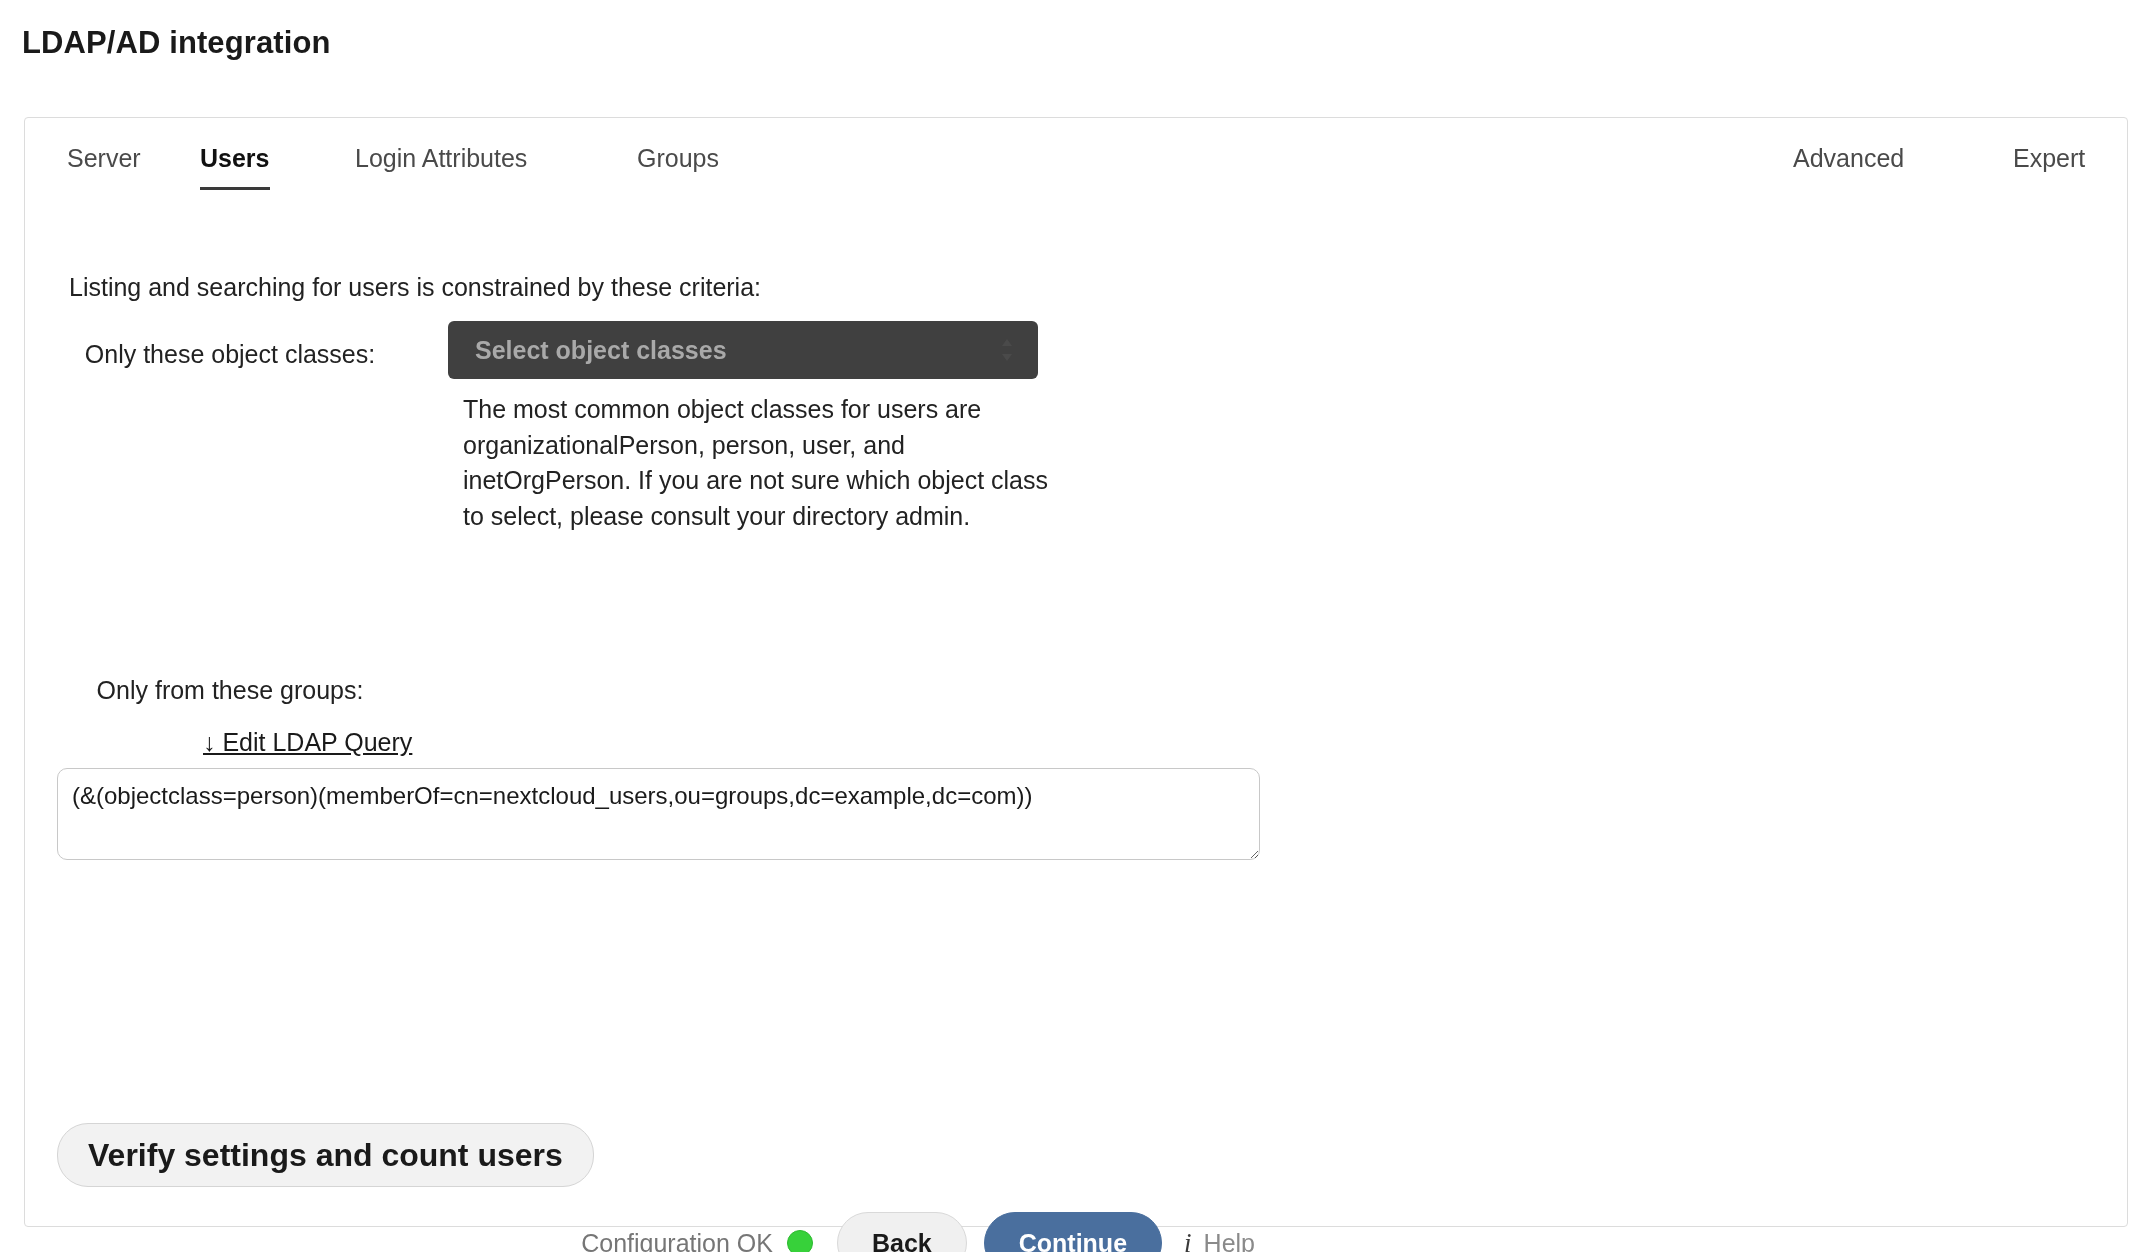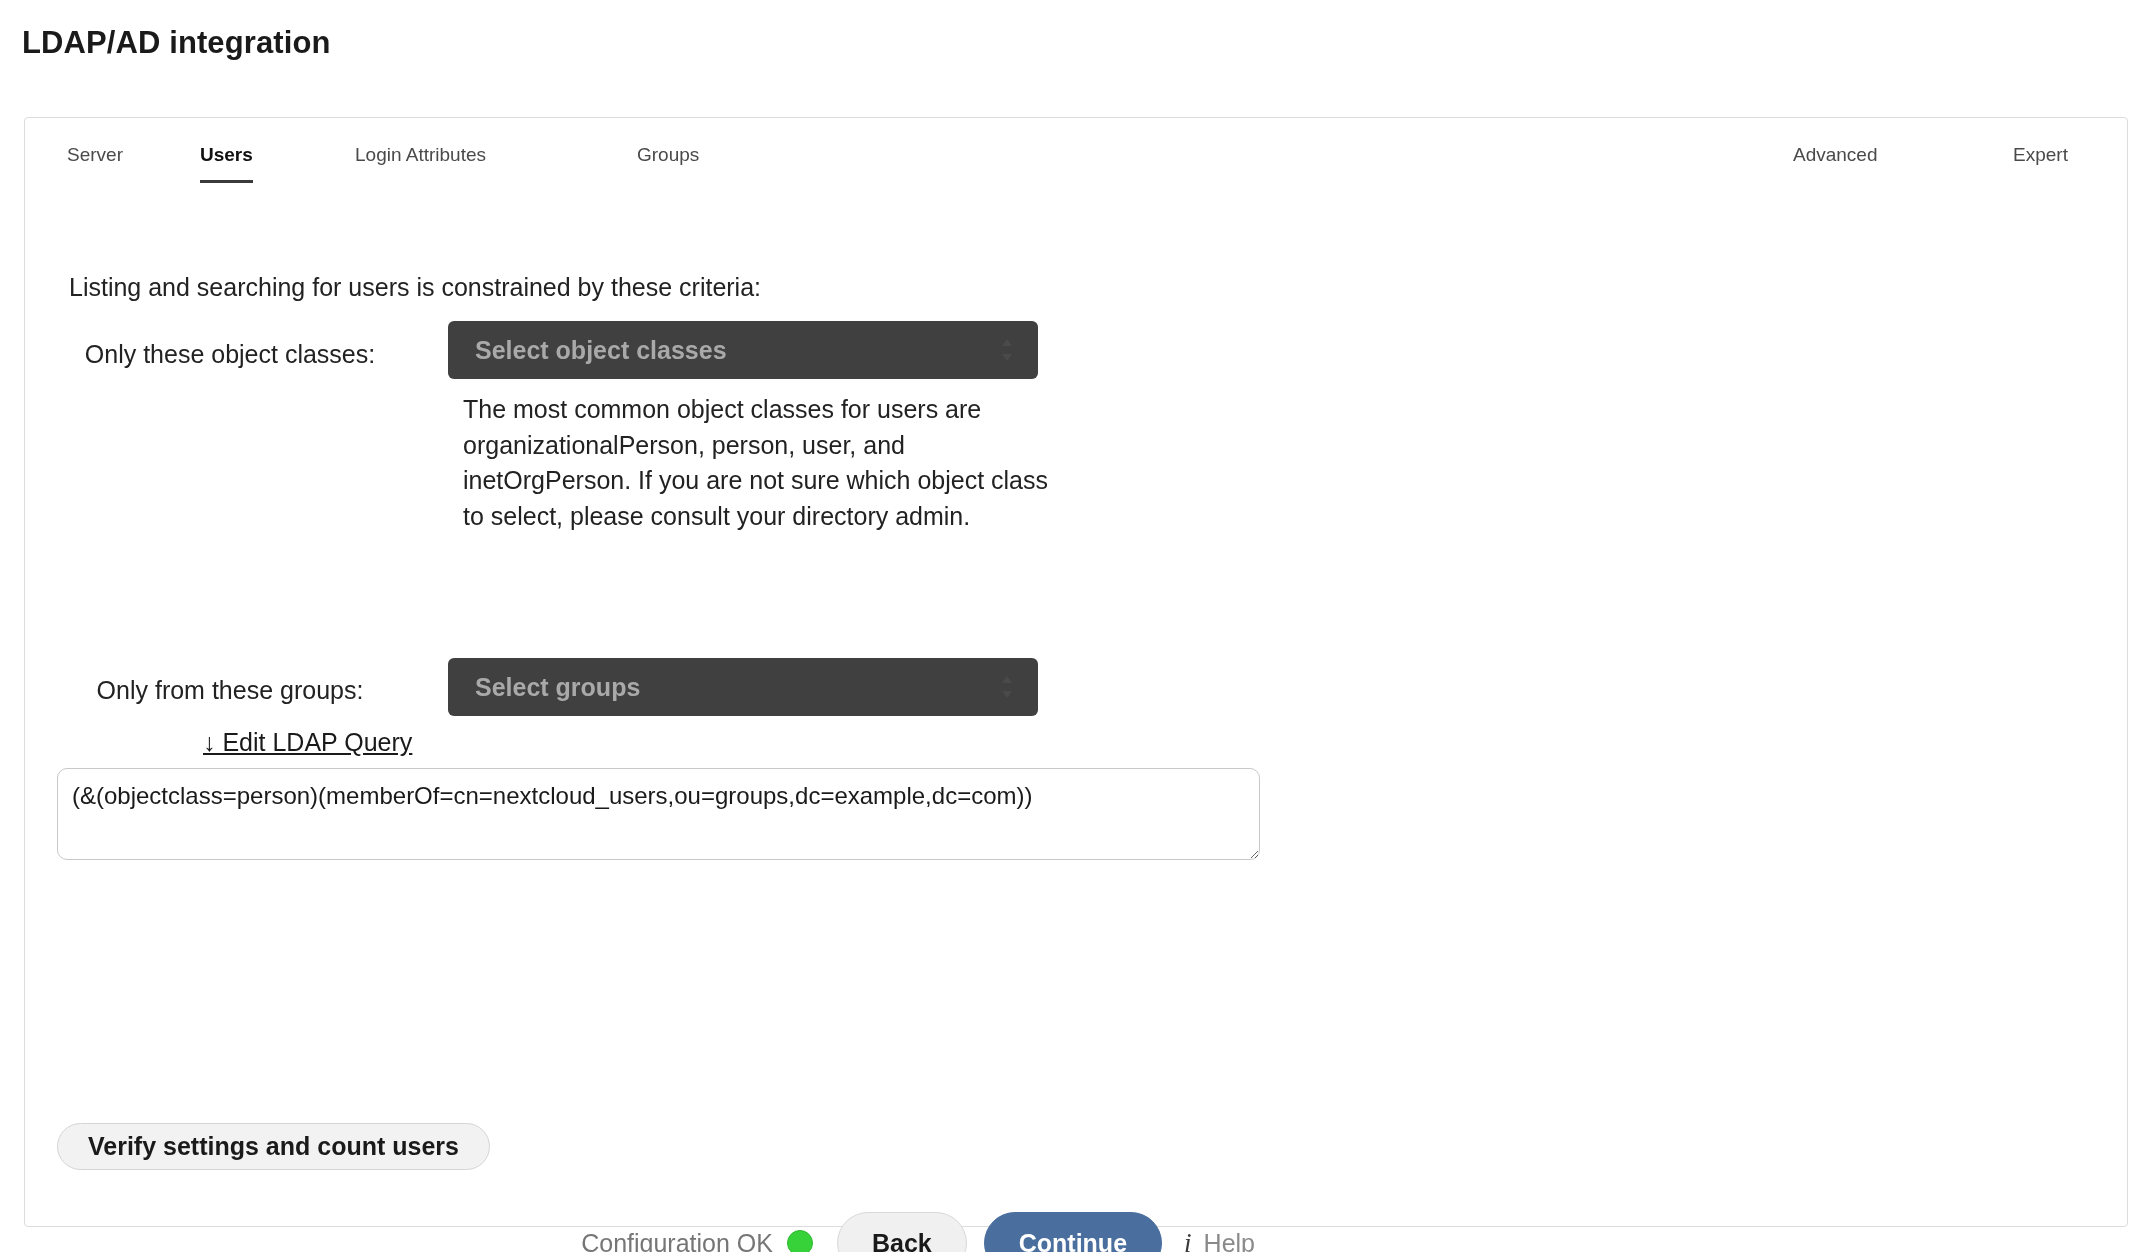--- a/index.html
+++ b/index.html
@@ -49,21 +49,21 @@
   .tabs {
     position: absolute;
     left: 0;
     top: 0;
     width: 100%;
     height: 80px;
   }
   .tab {
     position: absolute;
     top: 26px;
-    font-size: 19px;
+    font-size: 25px;
     color: #4a4a4a;
     white-space: nowrap;
     padding-bottom: 14px;
     cursor: pointer;
   }
   .tab.active {
     font-weight: bold;
     color: #111111;
     border-bottom: 3px solid #3a3a3a;
   }
@@ -174,28 +174,28 @@
     color: #1a1a1a;
     resize: vertical;
     overflow: hidden;
     white-space: pre-wrap;
   }
 
   .verify-button {
     position: absolute;
     left: 32px;
     top: 1005px;
-    height: 47px;
+    height: 64px;
     padding: 0 30px;
     display: flex;
     align-items: center;
     background: #f2f2f2;
     border: 1px solid #d5d5d5;
     border-radius: 31px;
-    font-size: 25px;
+    font-size: 32px;
     font-weight: bold;
     color: #1a1a1a;
     cursor: pointer;
     box-sizing: border-box;
     white-space: nowrap;
   }
 
   
   .footer {
     position: absolute;
@@ -298,29 +298,20 @@
         <svg width="14" height="26" viewBox="0 0 14 26" aria-hidden="true">
           <path d="M7 2 L12 9 L2 9 Z" fill="#4a4a4a"></path>
           <path d="M7 24 L12 17 L2 17 Z" fill="#4a4a4a"></path>
         </svg>
       </span>
     </div>
 
     <div class="help-text">The most common object classes for users are organizationalPerson, person, user, and inetOrgPerson. If you are not sure which object class to select, please consult your directory admin.</div>
 
     <div class="row-label label-groups">Only from these groups:</div>
-    <div class="select-box select-groups">
-      <span class="select-placeholder">Select groups</span>
-      <span class="select-arrows">
-        <svg width="14" height="26" viewBox="0 0 14 26" aria-hidden="true">
-          <path d="M7 2 L12 9 L2 9 Z" fill="#4a4a4a"></path>
-          <path d="M7 24 L12 17 L2 17 Z" fill="#4a4a4a"></path>
-        </svg>
-      </span>
-    </div>
 
     <div class="edit-query-link">↓ Edit LDAP Query</div>
 
     <textarea class="query-box" style="">(&amp;(objectclass=person)(memberOf=cn=nextcloud_users,ou=groups,dc=example,dc=com))</textarea>
 
     <div class="verify-button">Verify settings and count users</div>
 
     <div class="footer">
       <span class="config-status">Configuration OK</span>
       <span class="status-dot"></span>

